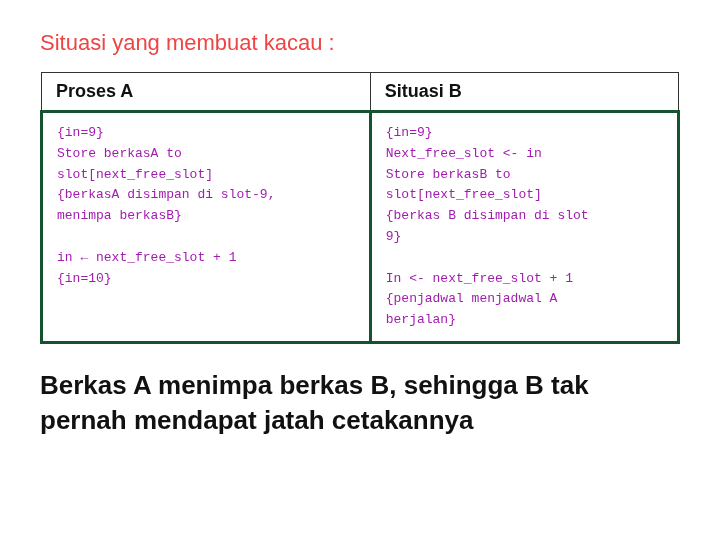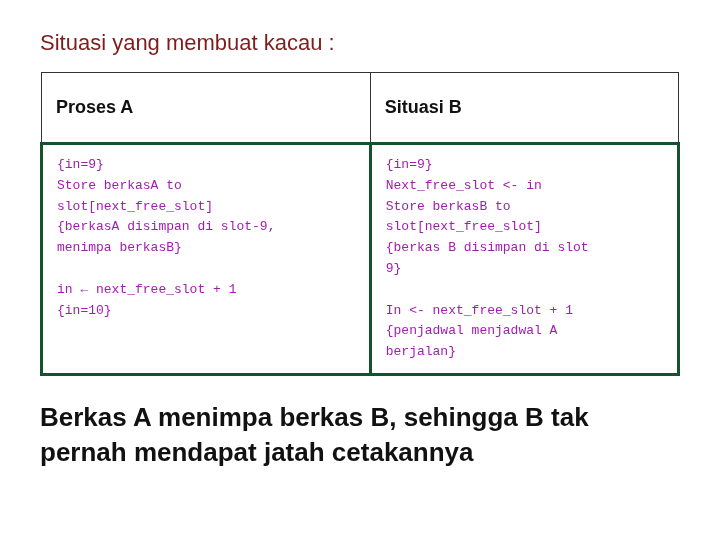--- a/index.html
+++ b/index.html
@@ -13,36 +13,36 @@
       font-family: Arial, sans-serif;
       width: 720px;
       height: 540px;
       overflow: hidden;
       padding: 20px 40px;
     }
 
     .page-title {
       font-size: 22px;
       font-weight: normal;
-      color: #7f1d1d;
+      color: #ef4444;
       margin-bottom: 16px;
       margin-top: 10px;
     }
 
     .table-container {
       width: 100%;
       border-collapse: collapse;
       border: 1px solid #333;
       margin-bottom: 24px;
     }
 
     .table-container th {
       background: #fff;
       border: 1px solid #333;
-      padding: 24px 14px;
+      padding: 8px 14px;
       font-size: 18px;
       font-weight: bold;
       text-align: left;
       color: #111;
     }
 
     .table-container td {
       border: 3px solid #14532d;
       padding: 10px 14px;
       vertical-align: top;

